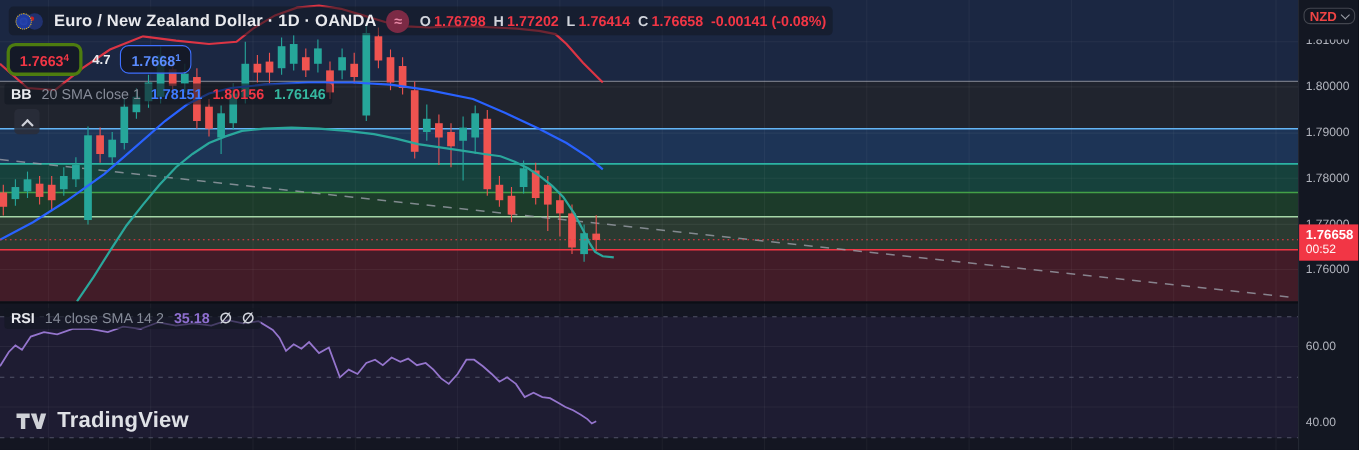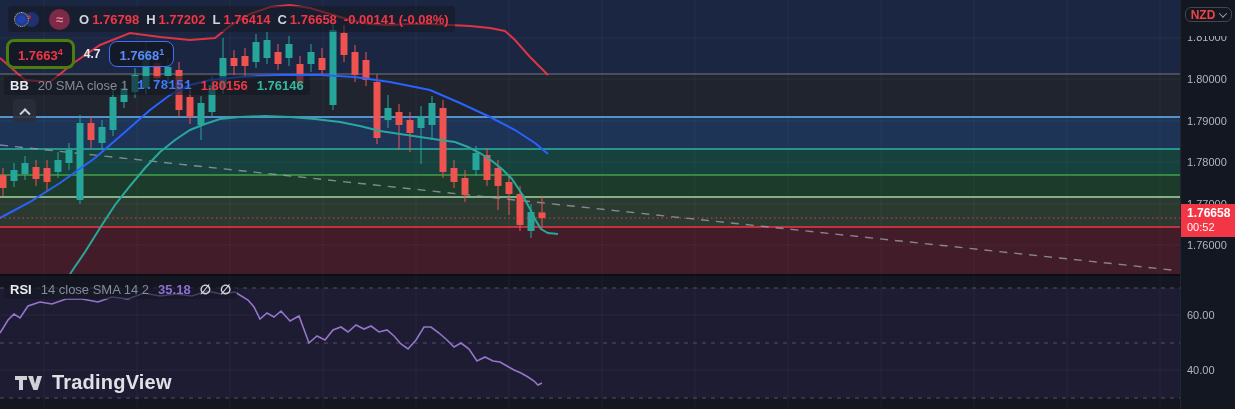--- a/index.html
+++ b/index.html
@@ -27,21 +27,21 @@
   .pbox sup{font-size:9px;}
   .pbox.ask{border:3px solid #4d7c0f;color:#f23645;}
   .pbox.bid{border:1px solid #3e6fff;color:#5a8cff;}
   .spread{color:#e8e9ed;font-size:12px;font-weight:700;}
   
   .legend{gap:9px;font-size:13px;background:rgba(19,23,34,.6);padding:2px 6px;border-radius:3px;white-space:nowrap;}
   #bb-legend{left:4px;top:76px;}
   #rsi-legend{left:4px;top:280px;}
   .legend .name{color:#e9eaee;font-weight:700;}
   .legend .params{color:#868b98;}
-  .val-blue{color:#3e7bff;font-weight:600;font-family:Liberation Mono, monospace;}
+  .val-blue{color:#3e7bff;font-weight:600;}
   .val-red{color:#f23645;font-weight:600;}
   .val-teal{color:#35b8a0;font-weight:600;}
   .val-purple{color:#8f6fd0;font-weight:600;}
   .val-white{color:#d1d4dc;font-weight:600;}
   
   #collapse-btn{position:absolute;left:13px;top:99px;width:23px;height:23px;background:rgba(42,46,57,.85);border-radius:4px;display:flex;align-items:center;justify-content:center;cursor:pointer;}
   #collapse-btn .chev{width:8px;height:8px;border-left:2px solid #cfd2da;border-top:2px solid #cfd2da;transform:rotate(45deg) translate(2px,2px);}
   
   #logo{left:14px;top:371px;gap:8px;cursor:pointer;}
   #logo svg{opacity:.92;}
@@ -209,20 +209,21 @@
         <line x1="0" y1="343" x2="1180" y2="343" stroke="#62667a" stroke-width="1" stroke-dasharray="4 5" stroke-opacity="0.75"></line>
         <line x1="0" y1="398" x2="1180" y2="398" stroke="#62667a" stroke-width="1" stroke-dasharray="4 5" stroke-opacity="0.75"></line>
         <polyline points="0,333 8,320 14,314 20,318 28,306 40,302 52,304 66,299 82,299 98,302 112,297 128,299 144,293 160,296 176,294 192,296 207,291 221,294 235,292 248,300 254,307 260,319 267,313 274,317 281,311 290,321 299,316 309,343 317,336 325,340 333,330 341,327 348,332 356,325 364,329 371,326 379,332 387,330 394,336 401,344 408,349 416,340 424,327 431,327 439,333 447,340 454,347 461,343 469,349 477,361 485,357 493,361 500,362 507,366 514,370 521,373 528,377 534,381 538,385 542,383" fill="none" stroke="#9575cd" stroke-width="1.6"></polyline>
       </svg>
 
     <div class="row" id="title-row">
       <span class="flags">
         <span class="flag eu"></span>
         <span class="flag nz"></span>
       </span>
+      <span id="symbol-title">Euro / New Zealand Dollar · 1D · OANDA</span>
       <span class="src-icon">≈</span>
       <span class="ohlc">
         <span class="k">O</span>
         <span class="v">1.76798</span>
         <span class="k">H</span>
         <span class="v">1.77202</span>
         <span class="k">L</span>
         <span class="v">1.76414</span>
         <span class="k">C</span>
         <span class="v">1.76658</span>
@@ -273,20 +274,20 @@
     <div id="clipped-tick">
       <span>1.81000</span>
     </div>
     <div id="axis-ticks">
         <div class="tick" style="top: 73px;">1.80000</div>
         <div class="tick" style="top: 115px;">1.79000</div>
         <div class="tick" style="top: 156px;">1.78000</div>
         <div class="tick" style="top: 198px;">1.77000</div>
         <div class="tick" style="top: 239px;">1.76000</div>
         <div class="tick" style="top: 309px;">60.00</div>
-        <div class="tick" style="top: 364px;">40.00</div>
+        <div class="tick" style="top: 378px;">40.00</div>
       </div>
     <div id="price-badge">
       <div class="bp">1.76658</div>
       <div class="cd">00:52</div>
     </div>
   </div>
 </div>
 
 </body></html>

